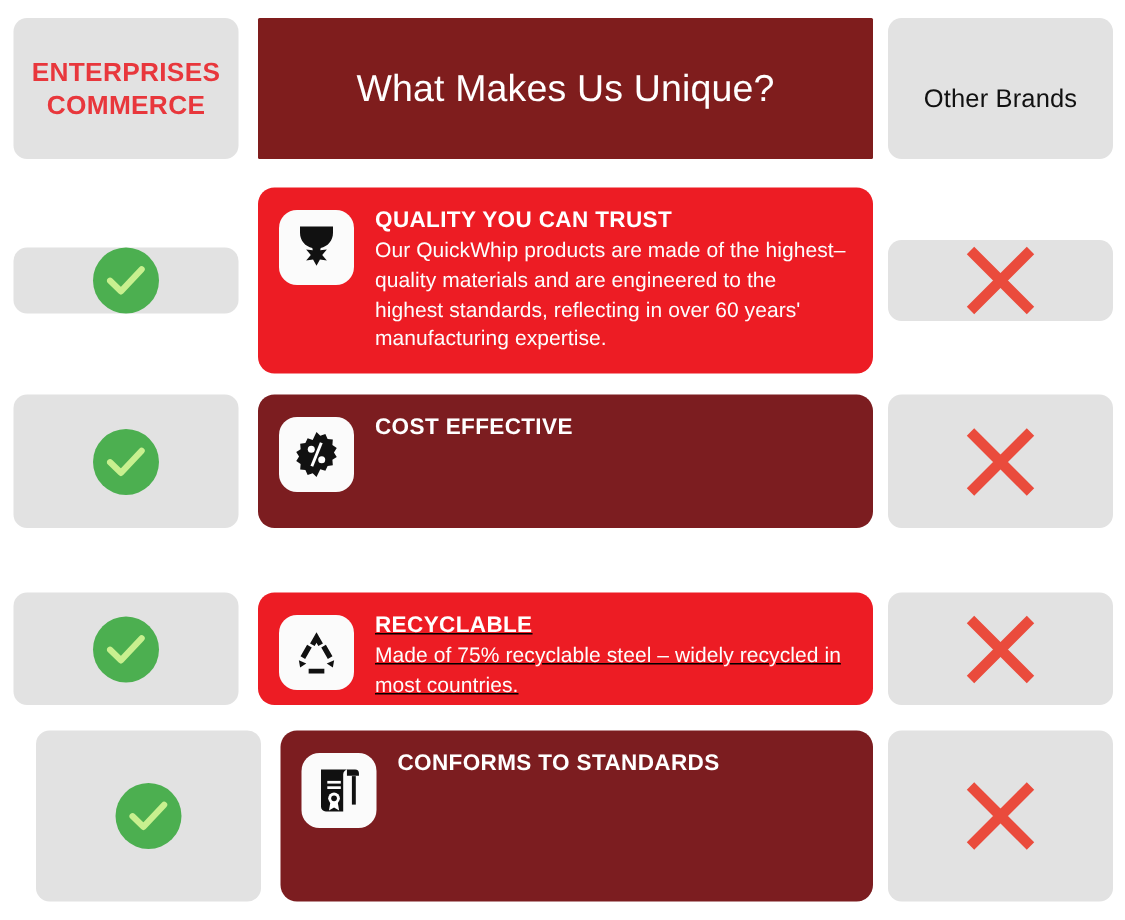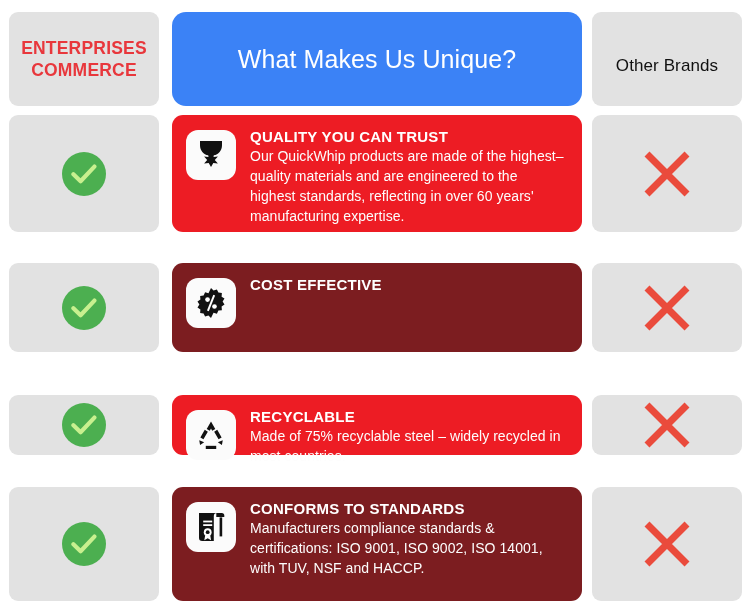--- a/index.html
+++ b/index.html
@@ -46,22 +46,22 @@
   }
   .brand-title {
     color: #e8373c;
     font-weight: bold;
     font-size: 17.5px;
     line-height: 1.28;
     letter-spacing: 0.2px;
     padding: 0 4px;
   }
   .hdr-panel-black {
-    background: #3b82f6;
-    border-radius: 14px;
+    background: #7f1d1d;
+    border-radius: 1px;
     display: flex;
     align-items: center;
     justify-content: center;
   }
   .hdr-title {
     color: #ffffff;
     font-size: 25px;
     font-weight: normal;
     letter-spacing: 0.1px;
   }
@@ -152,21 +152,21 @@
       <div class="hdr-title">What Makes Us Unique?</div>
     </div>
 
     <div class="col-right hdr-panel-gray">
       <div class="other-brands">Other Brands</div>
     </div>
 
   </div>
 
   <div id="rows-host">
-      <div class="row" style="top: 115px; height: 117px;">
+      <div class="row" style="top: 115px; height: 144px; align-items: center;">
         <div class="col-left mark-panel">
           <div class="check-circle">
             <svg width="26" height="20" viewBox="0 0 26 20">
               <path d="M2.4 10.2l7.2 7.0L23.4 2.6" fill="none" stroke="#c8f08f" stroke-width="4.2" stroke-linecap="round" stroke-linejoin="round"></path>
             </svg>
           </div>
         </div>
         <div class="col-mid feature-card" style="background: rgb(237, 28, 36);">
           <div class="icon-badge">
             <svg width="30" height="32" viewBox="0 0 30 32">
@@ -210,21 +210,21 @@
           </div>
         </div>
         <div class="col-right mark-panel">
           <span>
             <svg class="cross-mark" width="54" height="54" viewBox="0 0 54 54">
               <path d="M7 7L47 47M47 7L7 47" fill="none" stroke="#ea4b3c" stroke-width="7" stroke-linecap="butt"></path>
             </svg>
           </span>
         </div>
       </div>
-      <div class="row" style="top: 395px; height: 60px;">
+      <div class="row" style="top: 395px; height: 75px; text-decoration: underline;">
         <div class="col-left mark-panel">
           <div class="check-circle">
             <svg width="26" height="20" viewBox="0 0 26 20">
               <path d="M2.4 10.2l7.2 7.0L23.4 2.6" fill="none" stroke="#c8f08f" stroke-width="4.2" stroke-linecap="round" stroke-linejoin="round"></path>
             </svg>
           </div>
         </div>
         <div class="col-mid feature-card" style="background: rgb(237, 28, 36);">
           <div class="icon-badge">
             <svg width="30" height="28" viewBox="0 0 32 30">
@@ -242,21 +242,21 @@
           </div>
         </div>
         <div class="col-right mark-panel">
           <span>
             <svg class="cross-mark" width="54" height="54" viewBox="0 0 54 54">
               <path d="M7 7L47 47M47 7L7 47" fill="none" stroke="#ea4b3c" stroke-width="7" stroke-linecap="butt"></path>
             </svg>
           </span>
         </div>
       </div>
-      <div class="row" style="top: 487px; height: 114px;">
+      <div class="row" style="top: 487px; height: 114px; padding-left: 15px;">
         <div class="col-left mark-panel">
           <div class="check-circle">
             <svg width="26" height="20" viewBox="0 0 26 20">
               <path d="M2.4 10.2l7.2 7.0L23.4 2.6" fill="none" stroke="#c8f08f" stroke-width="4.2" stroke-linecap="round" stroke-linejoin="round"></path>
             </svg>
           </div>
         </div>
         <div class="col-mid feature-card" style="background: rgb(124, 29, 32);">
           <div class="icon-badge">
             <svg width="30" height="32" viewBox="0 0 30 32">
@@ -267,21 +267,20 @@
                 <rect x="7.2" y="9.6" width="9" height="1.8" fill="#fff"></rect>
                 <rect x="7.2" y="13.2" width="9" height="1.8" fill="#fff"></rect>
                 <circle cx="11.7" cy="21.2" r="3.9" fill="#fff"></circle>
                 <circle cx="11.7" cy="21.2" r="1.9" fill="#111"></circle>
                 <path d="M9.2 24.2l-.9 5.1 3.4-2 3.4 2-.9-5.1z" fill="#fff"></path>
               </g>
             </svg>
           </div>
           <div class="feature-text">
             <div class="feature-title">CONFORMS TO STANDARDS</div>
-            <div class="feature-body">Manufacturers compliance standards &amp; certifications: ISO 9001, ISO 9002, ISO 14001, with TUV, NSF and HACCP.</div>
           </div>
         </div>
         <div class="col-right mark-panel">
           <span>
             <svg class="cross-mark" width="54" height="54" viewBox="0 0 54 54">
               <path d="M7 7L47 47M47 7L7 47" fill="none" stroke="#ea4b3c" stroke-width="7" stroke-linecap="butt"></path>
             </svg>
           </span>
         </div>
       </div>

